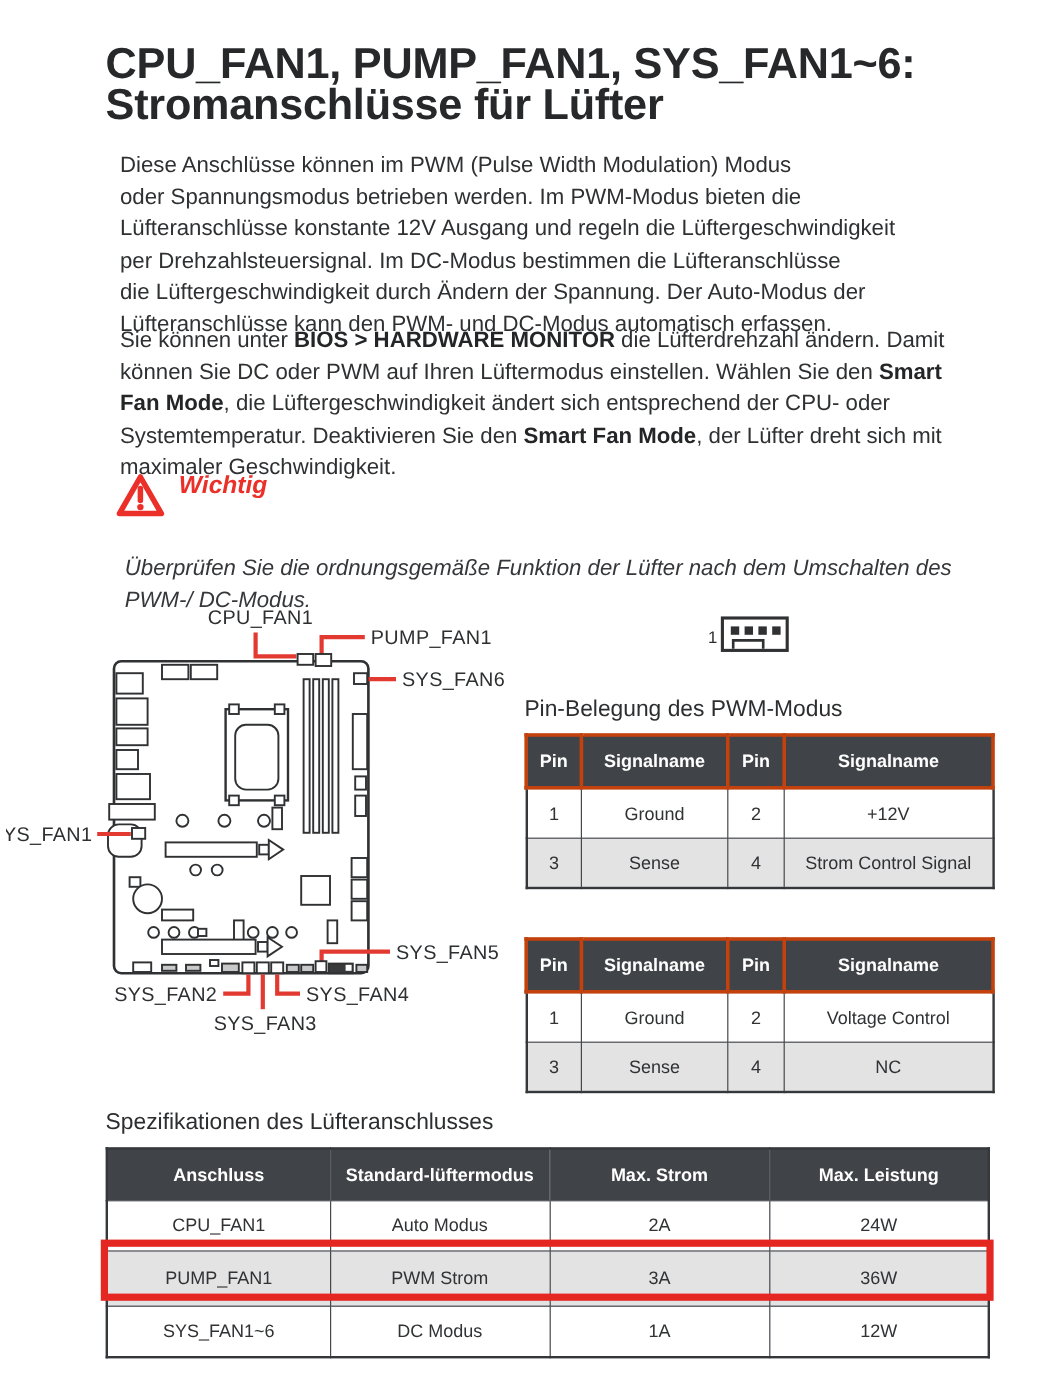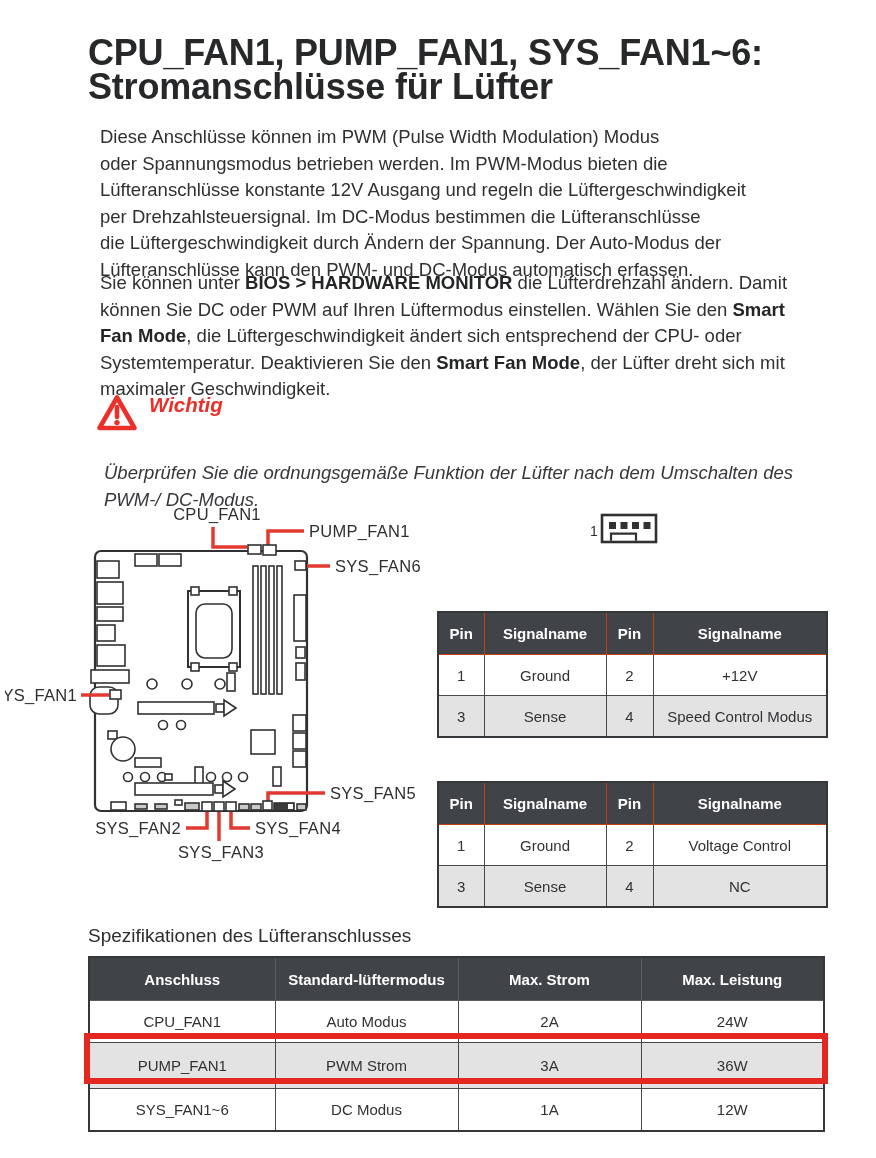--- a/index.html
+++ b/index.html
@@ -32,21 +32,21 @@
   .connector-icon { left:586px; top:512px; }
   .section-title { margin:0; font-size:19px; font-weight:400; color:#2c2e30; }
   .pwm-title { left:437px; top:581px; }
   .dc-title  { left:437px; top:751px; }
   .spec-title{ left:88px;  top:925px; }
 
   table { border-collapse:collapse; background:#ffffff; }
   .pin-table { width:389px; table-layout:fixed; border:2px solid #35383b; }
   .pin-table th {
     background:#404448; color:#ffffff; font-size:15px; font-weight:700;
-    height:39px; border:1px solid #c2410c; text-align:center;
+    height:39px; border:3px solid #c2410c; text-align:center;
   }
   .pin-table td {
     font-size:15px; color:#303234; text-align:center; height:38px;
     border:1px solid #45484c;
   }
   tr.alt td { background:#e3e3e4; }
   .pwm-table { left:437px; top:611px; }
   .dc-table  { left:437px; top:781px; }
 
   .spec-table { left:88px; top:956px; width:735px; table-layout:fixed; border:2px solid #35383b; }
@@ -200,20 +200,21 @@
       <text x="4" y="24" font-family="Liberation Sans, sans-serif" font-size="14" fill="#2d2f31">1</text>
       <rect x="16" y="3" width="54" height="27" fill="#ffffff" stroke="#2f3133" stroke-width="2.6"></rect>
       <rect x="23" y="10" width="7" height="7" fill="#2f3133"></rect>
       <rect x="34.5" y="10" width="7" height="7" fill="#2f3133"></rect>
       <rect x="46" y="10" width="7" height="7" fill="#2f3133"></rect>
       <rect x="57.5" y="10" width="7" height="7" fill="#2f3133"></rect>
       <path d="M25,28.7 v-7 h25 v7" fill="none" stroke="#2f3133" stroke-width="2.2"></path>
     </svg>
   </div>
 
+  <h2 class="abs section-title pwm-title">Pin-Belegung des PWM-Modus</h2>
   <table class="abs pin-table pwm-table">
     <colgroup>
         <col style="width:46px">
         <col style="width:122px">
         <col style="width:47px">
         <col style="width:174px">
       </colgroup>
     <thead>
       <tr>
         <th>Pin</th>
@@ -226,21 +227,21 @@
       <tr>
         <td>1</td>
         <td>Ground</td>
         <td>2</td>
         <td>+12V</td>
       </tr>
       <tr class="alt">
         <td>3</td>
         <td>Sense</td>
         <td>4</td>
-        <td>Speed Control Modus</td>
+        <td>Strom Control Signal</td>
       </tr>
     </tbody>
   </table>
 
   <table class="abs pin-table dc-table">
     <colgroup>
         <col style="width:46px">
         <col style="width:122px">
         <col style="width:47px">
         <col style="width:174px">

